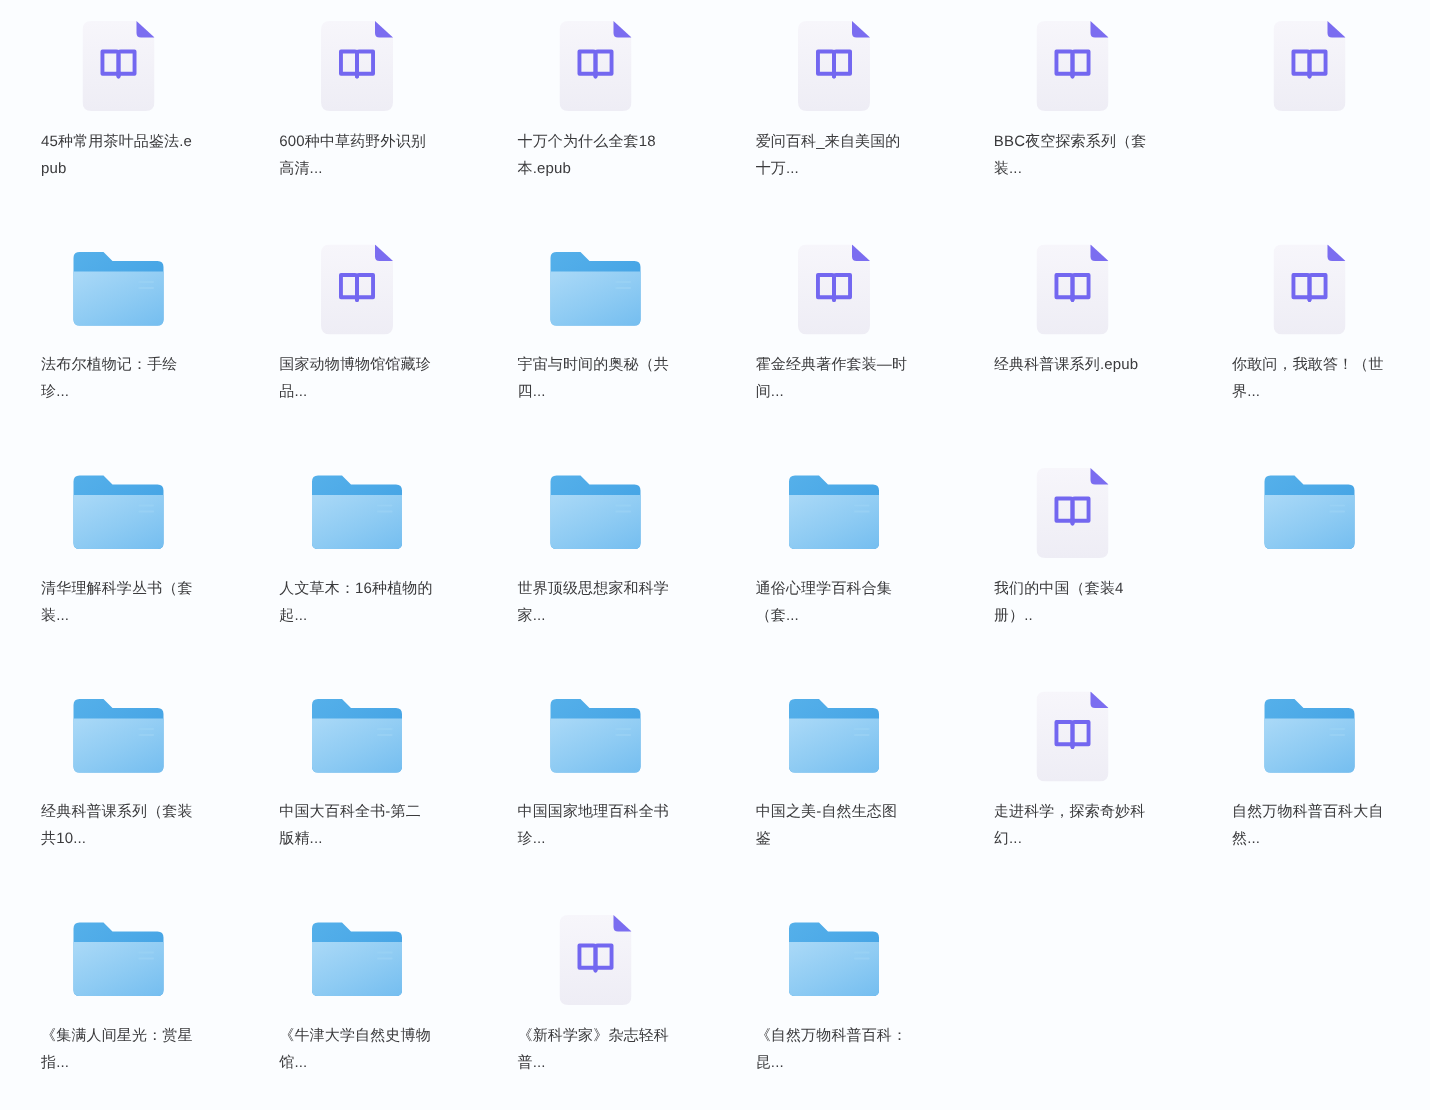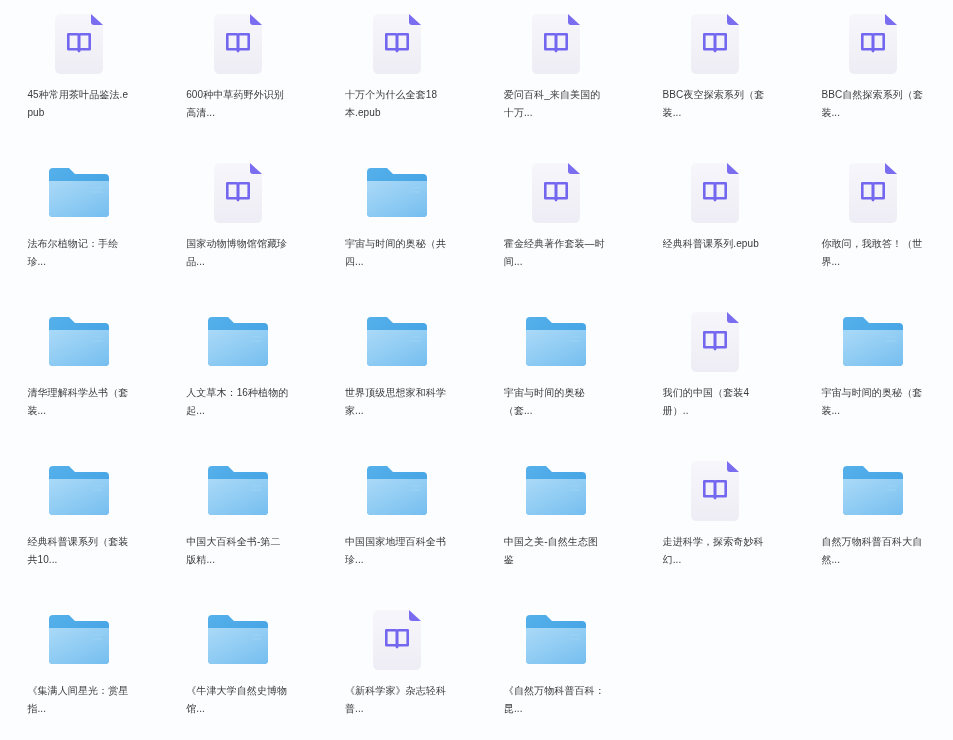--- a/index.html
+++ b/index.html
@@ -157,21 +157,20 @@
       </linearGradient>
     </defs>
     <path d="M6 0 H36 L48 11 V54 Q48 60 42 60 H6 Q0 60 0 54 V6 Q0 0 6 0 Z" fill="url(#pg-6)"></path>
     <path d="M36 0 L48 11 H39 Q36 11 36 8 Z" fill="#7b6df0"></path>
     <g transform="translate(12,19)" fill="none" stroke="#7367f0" stroke-width="2.6" stroke-linejoin="round" stroke-linecap="round">
       <path d="M1.3 1.3 H10.5 Q12 1.3 12 3.2 V18 Q12 16.2 10.5 16.2 H1.3 Z"></path>
       <path d="M22.7 1.3 H13.5 Q12 1.3 12 3.2 V18 Q12 16.2 13.5 16.2 H22.7 Z"></path>
     </g>
   </svg>
 </div>
-      <div class="file-label">BBC自然探索系列（套装...</div>
     </div>
     <div class="file-item">
       <div class="icon-wrap">
   <svg width="62" height="52" viewBox="0 0 62 52">
     <defs>
       <linearGradient id="fb-7" x1="0" y1="0" x2="1" y2="1">
         <stop offset="0%" stop-color="#55b0ea"></stop>
         <stop offset="100%" stop-color="#3f9fe3"></stop>
       </linearGradient>
       <linearGradient id="ff-7" x1="0.1" y1="0" x2="0.9" y2="1">
@@ -377,21 +376,21 @@
       </linearGradient>
     </defs>
     <path d="M1 5 Q1 1 5 1 H21 L27 7 H57 Q61 7 61 11 V46 Q61 50 57 50 H5 Q1 50 1 46 Z" fill="url(#fb-16)"></path>
     <path d="M1 14 H61 V46 Q61 50 57 50 H5 Q1 50 1 46 Z" fill="url(#ff-16)"></path>
     <g stroke="#9ad2f5" stroke-width="1.4" stroke-linecap="round" opacity="0.85">
       <line x1="45" y1="21" x2="54" y2="21"></line>
       <line x1="45" y1="25" x2="54" y2="25"></line>
     </g>
   </svg>
 </div>
-      <div class="file-label">宇宙与时间的奥秘（套...</div>
+      <div class="file-label">通俗心理学百科合集（套...</div>
     </div>
     <div class="file-item">
       <div class="icon-wrap">
   <svg width="48" height="60" viewBox="0 0 48 60">
     <defs>
       <linearGradient id="pg-17" x1="0" y1="0" x2="0" y2="1">
         <stop offset="0%" stop-color="#f7f6fb"></stop>
         <stop offset="100%" stop-color="#eeedf5"></stop>
       </linearGradient>
     </defs>
@@ -420,21 +419,20 @@
       </linearGradient>
     </defs>
     <path d="M1 5 Q1 1 5 1 H21 L27 7 H57 Q61 7 61 11 V46 Q61 50 57 50 H5 Q1 50 1 46 Z" fill="url(#fb-18)"></path>
     <path d="M1 14 H61 V46 Q61 50 57 50 H5 Q1 50 1 46 Z" fill="url(#ff-18)"></path>
     <g stroke="#9ad2f5" stroke-width="1.4" stroke-linecap="round" opacity="0.85">
       <line x1="45" y1="21" x2="54" y2="21"></line>
       <line x1="45" y1="25" x2="54" y2="25"></line>
     </g>
   </svg>
 </div>
-      <div class="file-label">宇宙与时间的奥秘（套装...</div>
     </div>
     <div class="file-item">
       <div class="icon-wrap">
   <svg width="62" height="52" viewBox="0 0 62 52">
     <defs>
       <linearGradient id="fb-19" x1="0" y1="0" x2="1" y2="1">
         <stop offset="0%" stop-color="#55b0ea"></stop>
         <stop offset="100%" stop-color="#3f9fe3"></stop>
       </linearGradient>
       <linearGradient id="ff-19" x1="0.1" y1="0" x2="0.9" y2="1">

